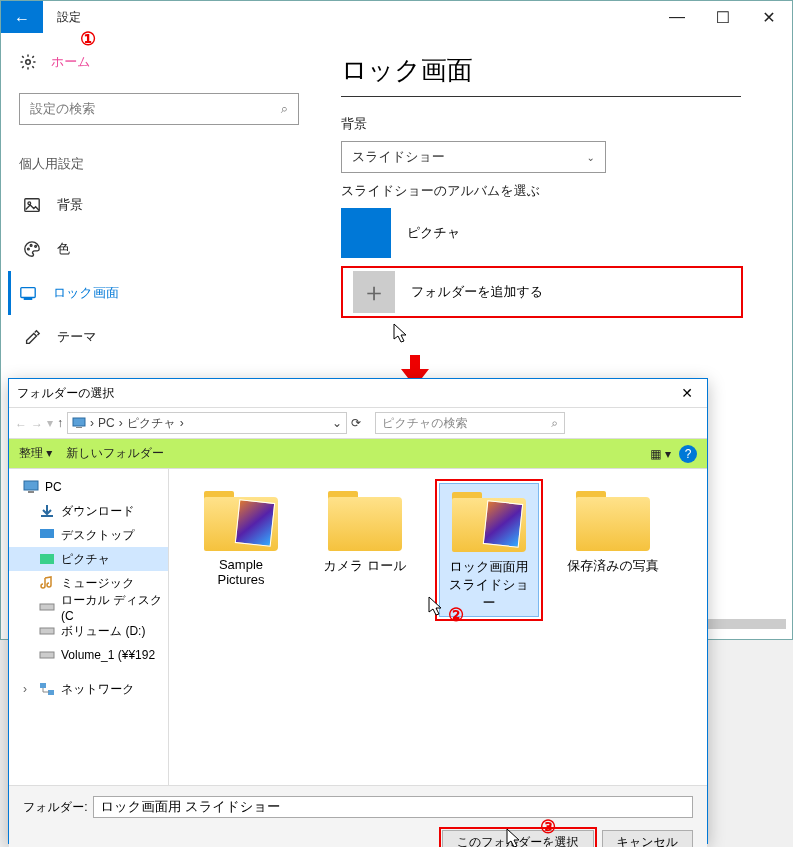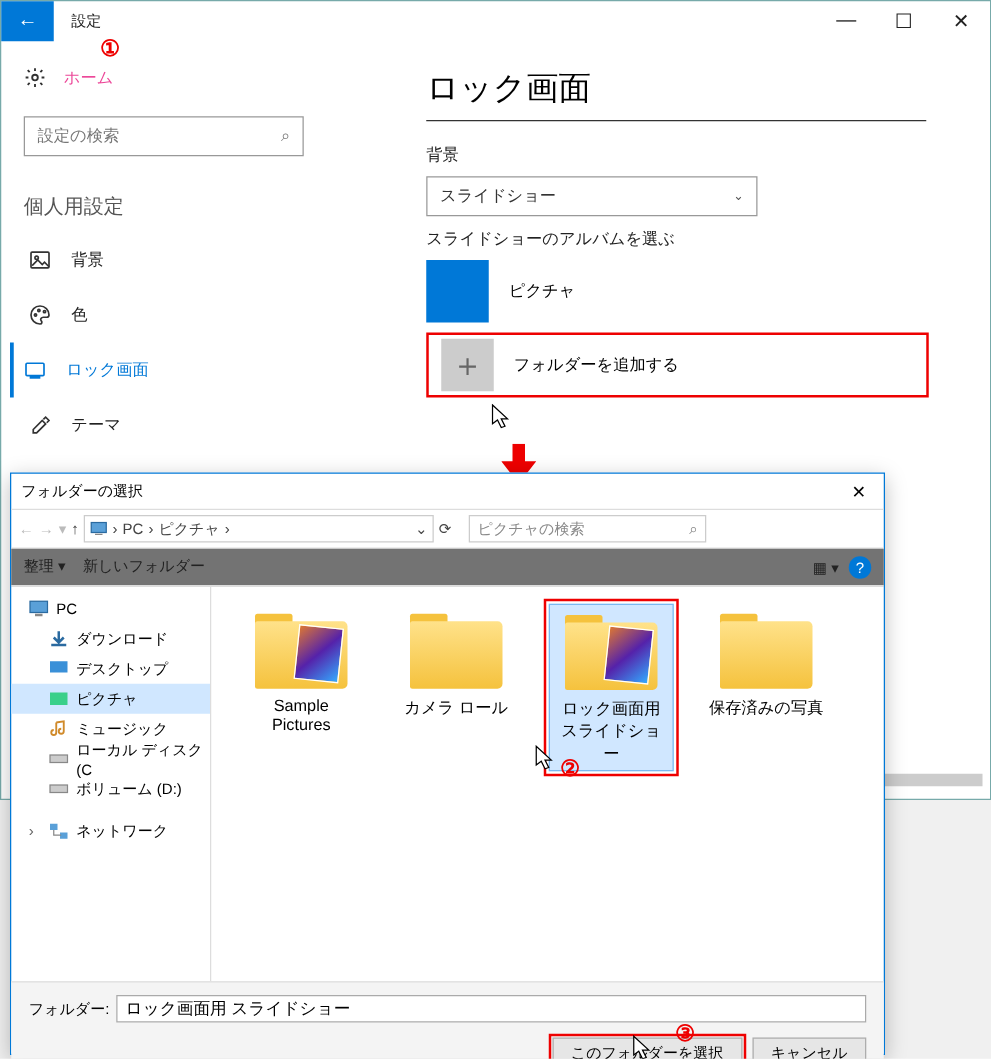--- a/index.html
+++ b/index.html
@@ -11,23 +11,23 @@
 .back-btn { width: 42px; height: 32px; background: #0078d7; color: #fff; display: flex; align-items: center; justify-content: center; }
 .title-text { margin-left: 14px; font-size: 12px; color: #222; }
 .window-controls { margin-left: auto; display: flex; }
 .window-controls div { width: 46px; height: 32px; display: flex; align-items: center; justify-content: center; color: #222; }
 
 .settings-body { display: flex; padding: 0; height: calc(100% - 32px); }
 .sidebar { width: 330px; padding: 20px 18px 0 18px; }
 .home-row { display: flex; align-items: center; gap: 14px; margin-bottom: 22px; }
 .gear-icon { width: 18px; height: 18px; }
 .home-label { font-size: 13px; color: #ec4899; }
-.search-box { width: 224px; height: 32px; border: 1px solid #999; display: flex; align-items: center; padding: 0 10px; color: #777; font-size: 13px; margin-bottom: 30px; }
+.search-box { width: 280px; height: 32px; border: 1px solid #999; display: flex; align-items: center; padding: 0 10px; color: #777; font-size: 13px; margin-bottom: 30px; }
 .search-box .mag { margin-left: auto; }
-.section-label { font-size: 16px; color: #555; margin-bottom: 10px; }
+.section-label { font-size: 13px; color: #555; margin-bottom: 10px; }
 .nav-item { display: flex; align-items: center; gap: 16px; height: 44px; padding-left: 4px; font-size: 13px; color: #222; }
 .nav-item.active { color: #0078d7; border-left: 3px solid #0078d7; padding-left: 8px; margin-left: -11px; }
 .nav-icon { width: 18px; height: 18px; display: flex; align-items: center; justify-content: center; }
 
 .content { flex: 1; padding: 20px 30px 0 10px; }
 .page-title { font-size: 26px; font-weight: 400; margin-bottom: 8px; }
 .hr { border: none; border-top: 1px solid #333; margin-bottom: 18px; width: 400px; }
 .field-label { font-size: 13px; color: #222; margin-bottom: 8px; }
 .select-box { width: 265px; height: 32px; border: 1px solid #999; display: flex; align-items: center; padding: 0 10px; font-size: 13px; color: #333; margin-bottom: 9px; }
 .select-box .chev { margin-left: auto; font-size: 10px; color: #555; }
@@ -44,21 +44,21 @@
 .big-arrow { position: absolute; left: 401px; top: 355px; width: 28px; height: 32px; }
 
 
 .dialog { position: absolute; left: 8px; top: 378px; width: 700px; height: 466px; background: #fff; border: 1px solid #0078d7; box-shadow: 0 4px 16px rgba(0,0,0,.25); }
 .dlg-title { height: 28px; display: flex; align-items: center; padding: 0 8px; font-size: 12px; }
 .dlg-close { margin-left: auto; font-size: 14px; padding: 0 6px; }
 .dlg-toolbar { height: 32px; border-top: 1px solid #ddd; border-bottom: 1px solid #ddd; display: flex; align-items: center; padding: 0 6px; gap: 4px; font-size: 12px; color: #444; }
 .addr-box { height: 22px; border: 1px solid #ccc; display: flex; align-items: center; padding: 0 4px; width: 280px; gap: 4px; }
 .search-box2 { margin-left: 10px; height: 22px; border: 1px solid #ccc; display: flex; align-items: center; padding: 0 6px; width: 190px; color: #888; }
 .search-box2 .mag { margin-left: auto; }
-.dlg-cmdbar { height: 30px; background: #737373; border-bottom: 1px solid #ddd; display: flex; align-items: center; padding: 0 10px; gap: 14px; font-size: 12px; color: #222; }
+.dlg-cmdbar { height: 30px; background: #bef264; border-bottom: 1px solid #ddd; display: flex; align-items: center; padding: 0 10px; gap: 14px; font-size: 12px; color: #222; }
 .dlg-cmdbar .right { margin-left: auto; display: flex; gap: 8px; align-items: center; }
 .help-icon { width: 18px; height: 18px; border-radius: 50%; background: #0078d7; color: #fff; display: flex; align-items: center; justify-content: center; font-size: 12px; }
 
 .dlg-body { display: flex; height: 316px; }
 .tree { width: 160px; border-right: 1px solid #ddd; overflow: hidden; padding: 6px 0; font-size: 12px; }
 .tree-item { height: 24px; display: flex; align-items: center; gap: 6px; padding-left: 14px; }
 .tree-item.sub { padding-left: 30px; }
 .tree-item.selected { background: #d0e7ff; }
 .tree-icon { width: 16px; height: 14px; flex-shrink: 0; }
 .folder-grid { flex: 1; padding: 14px 10px; display: flex; gap: 12px; align-items: flex-start; position: relative; }
@@ -265,20 +265,26 @@
             <rect x="1" y="4" width="14" height="6" fill="#ccc" stroke="#888"></rect>
           </svg>
           <span>ローカル ディスク (C</span>
         </div>
       <div class="tree-item sub">
           <svg class="tree-icon" viewBox="0 0 16 14">
             <rect x="1" y="4" width="14" height="6" fill="#ccc" stroke="#888"></rect>
           </svg>
           <span>ボリューム (D:)</span>
         </div>
+      <div class="tree-item sub">
+          <svg class="tree-icon" viewBox="0 0 16 14">
+            <rect x="1" y="4" width="14" height="6" fill="#ccc" stroke="#888"></rect>
+          </svg>
+          <span>Volume_1 (¥¥192</span>
+        </div>
       <div style="height:10px"></div>
       <div class="tree-item">
           <span style="color:#666;width:10px">›</span>
           <svg class="tree-icon" viewBox="0 0 16 14">
             <rect x="1" y="1" width="6" height="5" fill="#5aa0d8"></rect>
             <rect x="9" y="8" width="6" height="5" fill="#5aa0d8"></rect>
             <path d="M4 6v4h6" stroke="#888" fill="none"></path>
           </svg>
           <span>ネットワーク</span>
         </div>

